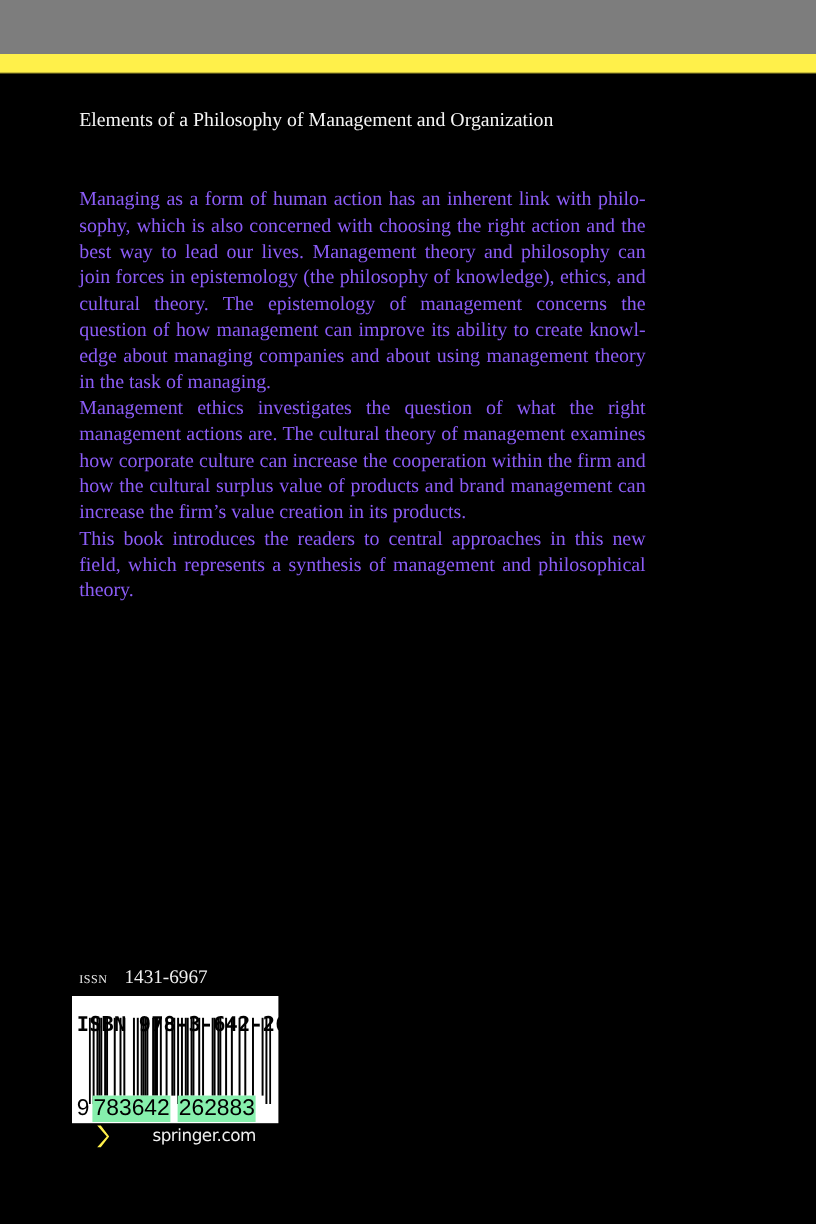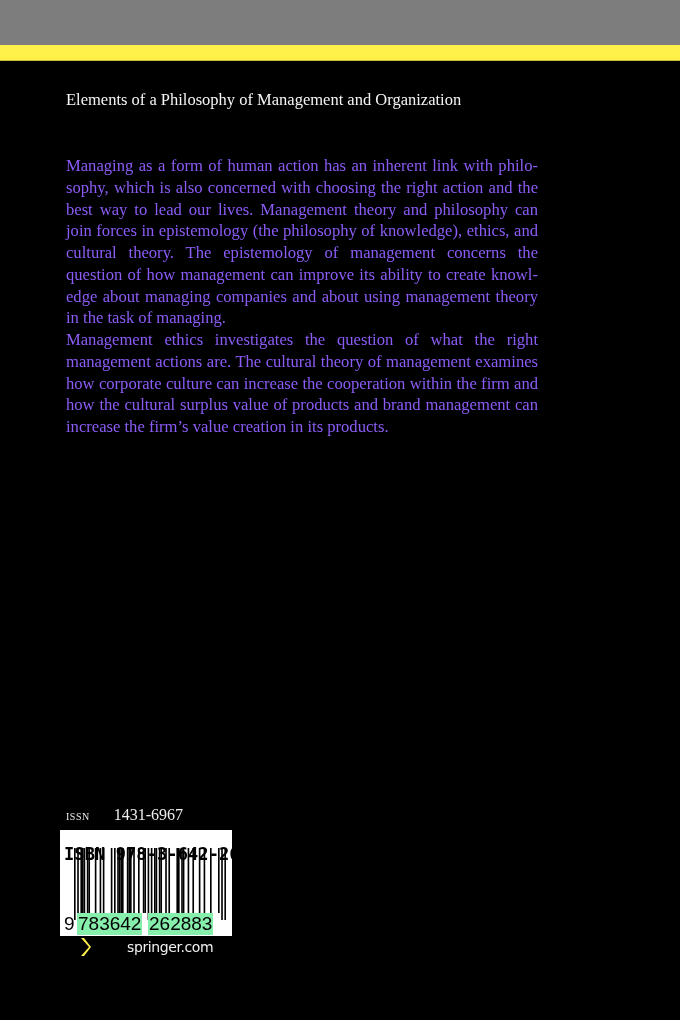--- a/index.html
+++ b/index.html
@@ -18,21 +18,21 @@
   .title { font-size: 16.5px; line-height: 22px; font-weight: normal; color: #f5f5f5; white-space: nowrap; }
 
   .blurb { position: absolute; left: 66px; top: 155px; width: 472px; }
   .blurb p {
     margin: 0; font-size: 16.6px; line-height: 21.75px;
     text-align: justify; color: #8b5cf6;
     hyphens: manual;
   }
 
   .issn { position: absolute; left: 66px; top: 806px; font-size: 16px; color: #eee; white-space: nowrap; }
-  .issn .sc { font-variant: small-caps; font-size: 14.5px; letter-spacing: 0.5px; margin-right: 24px; text-transform: lowercase; }
+  .issn .sc { font-variant: small-caps; font-size: 14.5px; letter-spacing: 0.5px; margin-right: 14px; text-transform: lowercase; }
 
   .barcode-box {
     position: absolute; left: 60px; top: 830px; width: 172px; height: 106px;
     background: #fff; box-sizing: border-box;
   }
   .isbn-label {
     position: absolute; left: 4px; top: 14px; width: 166px;
     font-family: "DejaVu Sans Mono", "Liberation Mono", monospace;
     font-weight: bold; font-size: 17px; color: #000; letter-spacing: 0.1px; white-space: nowrap;
   }
@@ -56,20 +56,21 @@
 <div class="top-band"></div>
 <div class="accent-band"></div>
 
 <div class="header">
   <div class="title">Elements of a Philosophy of Management and Organization</div>
 </div>
 
 <div class="blurb">
   <p>Managing as a form of human action has an inherent link with philo­sophy, which is also concerned with choosing the right action and the best way to lead our lives. Management theory and philosophy can join forces in epistemology (the philosophy of knowledge), ethics, and cultural theory. The epistemology of management concerns the question of how management can improve its ability to create knowl­edge about managing companies and about using management theory in the task of managing.</p>
   <p>Management ethics investigates the question of what the right manage­ment actions are. The cultural theory of management examines how corporate culture can increase the cooperation within the firm and how the cultural surplus value of products and brand management can increase the firm’s value creation in its products.</p>
+  <p>This book introduces the readers to central approaches in this new field, which represents a synthesis of management and philosophical theory.</p>
 </div>
 
 <div class="issn">
   <span class="sc">ISSN</span><span>1431-6967</span>
 </div>
 
 <div class="barcode-box">
   <div class="isbn-label">ISBN 978-3-642-26288-3</div>
   <svg class="bars" id="bars" viewBox="0 0 95 72" preserveAspectRatio="none">
       <rect x="0" y="0" width="1.02" height="72" fill="#000"></rect>

